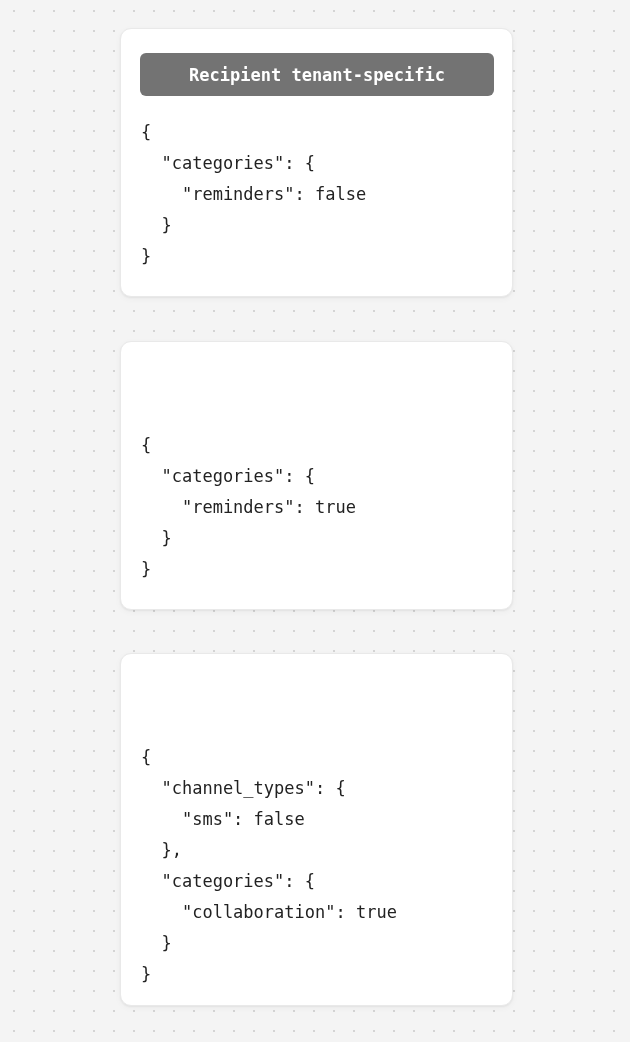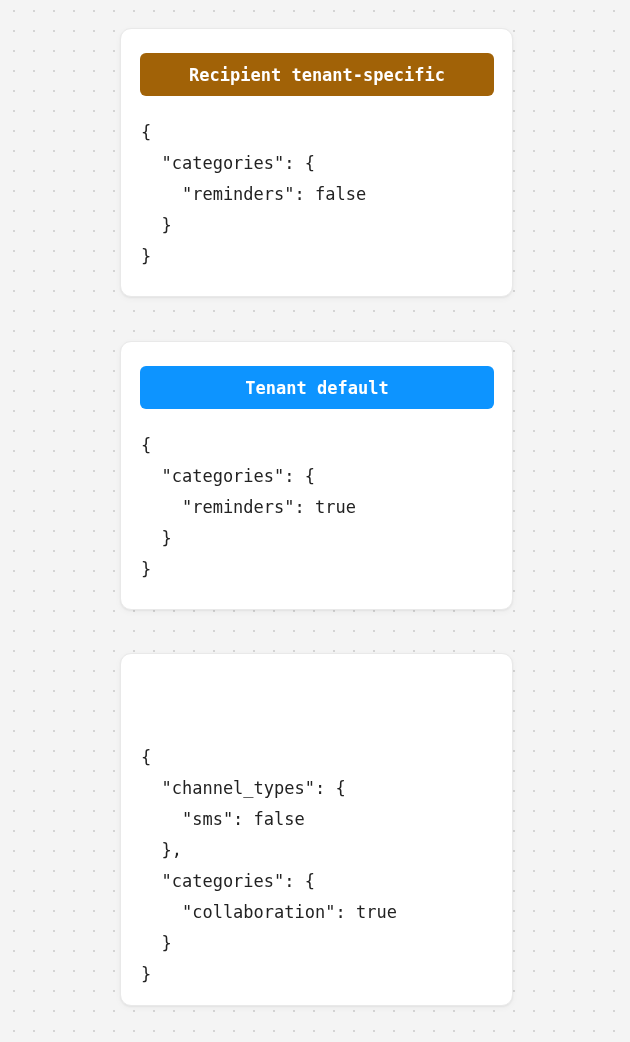--- a/index.html
+++ b/index.html
@@ -75,30 +75,29 @@
     white-space: pre;
     tab-size: 2;
   }
 </style>
 </head>
 <body style="background-color: rgb(244, 244, 244);">
 
 <div class="stage">
 
   <div class="card" id="card-recipient">
-    <div class="badge" style="background-color: #a16207; color: rgb(255, 255, 255);">Recipient tenant-specific</div>
+    <div class="badge" style="background-color: #737373; color: rgb(255, 255, 255);">Recipient tenant-specific</div>
     <pre class="code">{
   "categories": {
     "reminders": false
   }
 }</pre>
   </div>
 
   <div class="card" id="card-tenant">
-    <div class="badge" style="background-color: rgb(13, 148, 255); color: rgb(255, 255, 255);">Tenant default</div>
     <pre class="code">{
   "categories": {
     "reminders": true
   }
 }</pre>
   </div>
 
   <div class="card" id="card-env">
     <pre class="code">{
   "channel_types": {

